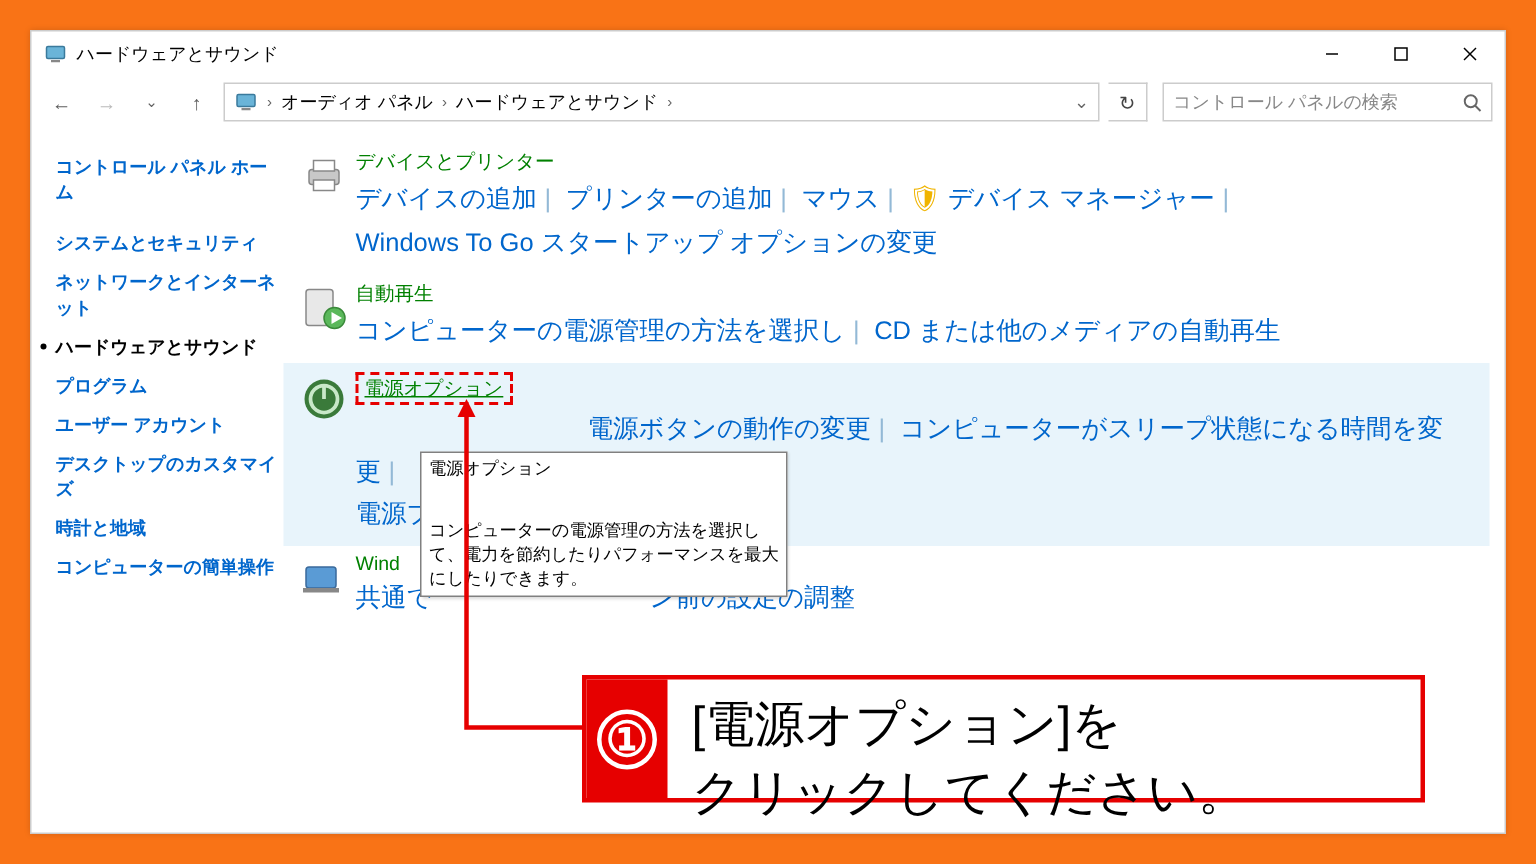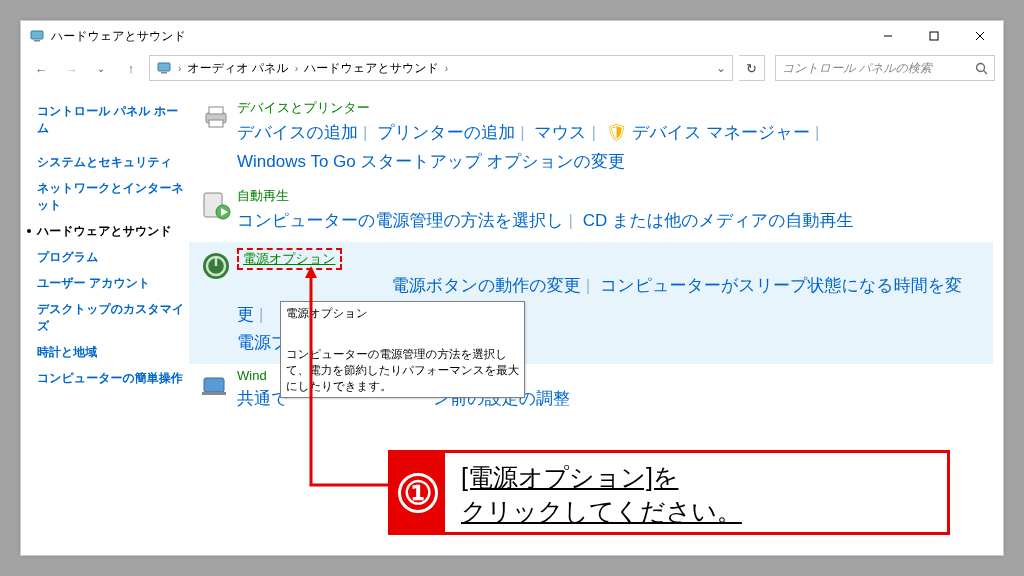--- a/index.html
+++ b/index.html
@@ -10,21 +10,21 @@
     font-size: 12px;
     background: #f0f0f0;
     width: 1024px;
     height: 576px;
     overflow: hidden;
   }
   .canvas {
     position: relative;
     width: 1024px;
     height: 576px;
-    background: #a3a3a3;
+    background: #f97316;
     padding: 20px;
   }
   .window {
     position: relative;
     width: 984px;
     height: 536px;
     background: #fff;
     border: 1px solid #ccc;
     box-shadow: 0 0 4px rgba(0,0,0,0.15);
   }
@@ -76,21 +76,20 @@
   .addr-spacer{flex:1;}
   .refresh-btn{
     width:26px;height:26px;border:1px solid #ccc;display:flex;align-items:center;justify-content:center;font-size:13px;color:#444;
     border-left:none;
   }
   .search-box{
     width:220px;height:26px;border:1px solid #ccc;display:flex;align-items:center;
     padding:0 6px;color:#888;font-size:12px;
     margin-left:4px;
     justify-content:space-between;
-    font-style:italic;
   }
   
   .body {
     display:flex;
     height: calc(100% - 30px - 34px);
   }
   .sidebar {
     width:170px;
     padding: 18px 6px 0 16px;
     font-weight: bold;
@@ -182,25 +181,24 @@
     width:54px;height:100%;
     display:flex;align-items:center;justify-content:center;
     font-size:32px;
   }
   .callout-num .circ{
     width:40px;height:40px;border:3px solid #fff;border-radius:50%;
     display:flex;align-items:center;justify-content:center;
   }
   .callout-text{
     padding:8px 16px;
-    font-size:25px;
+    font-size:33px;
     line-height:1.35;
     color:#000;
     white-space:nowrap;
-    text-decoration:underline;
   }
   svg{display:block;}
 </style>
 </head>
 <body>
 
 <div class="canvas">
   <div class="window">
 
     <div class="titlebar">

